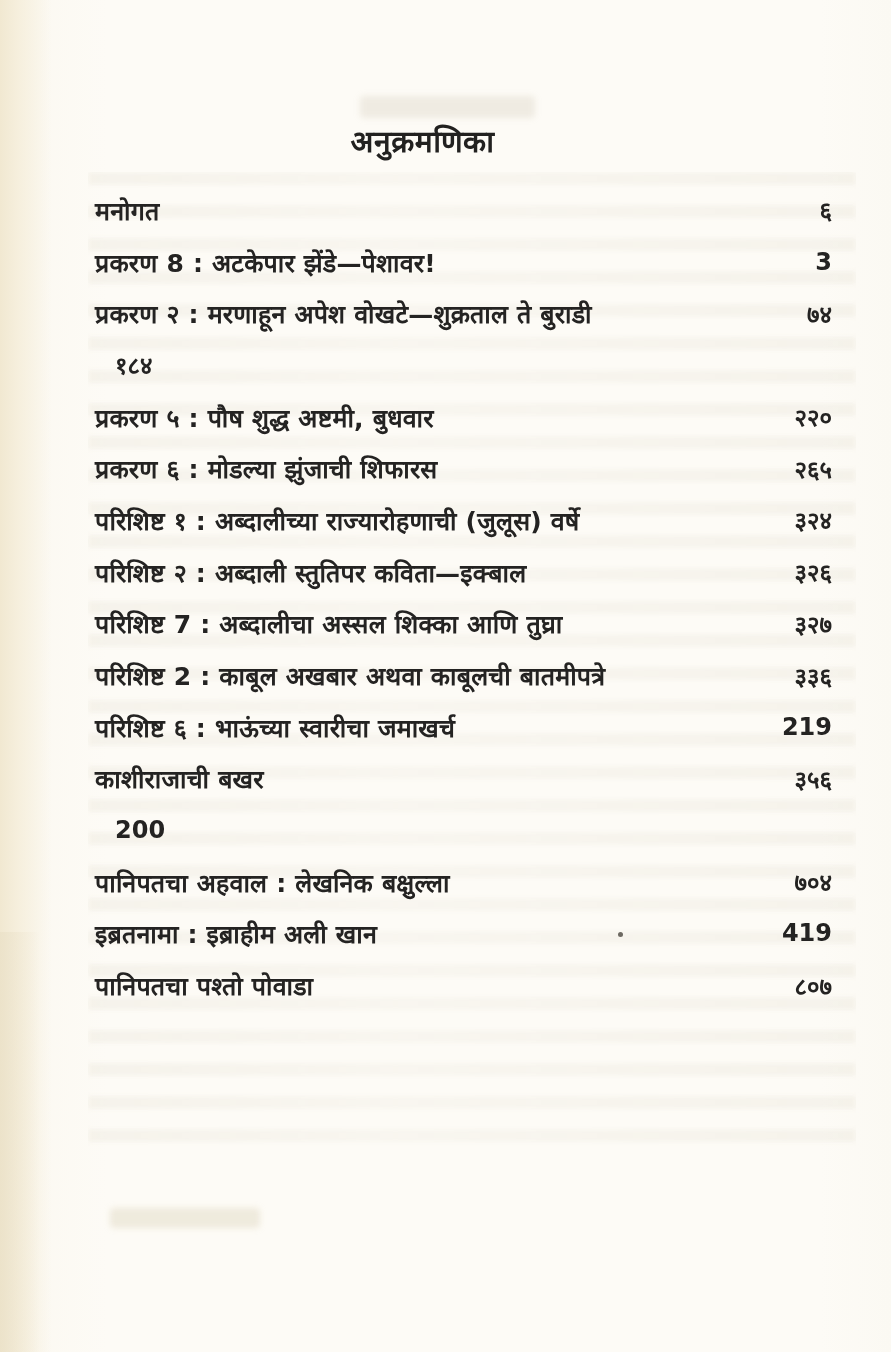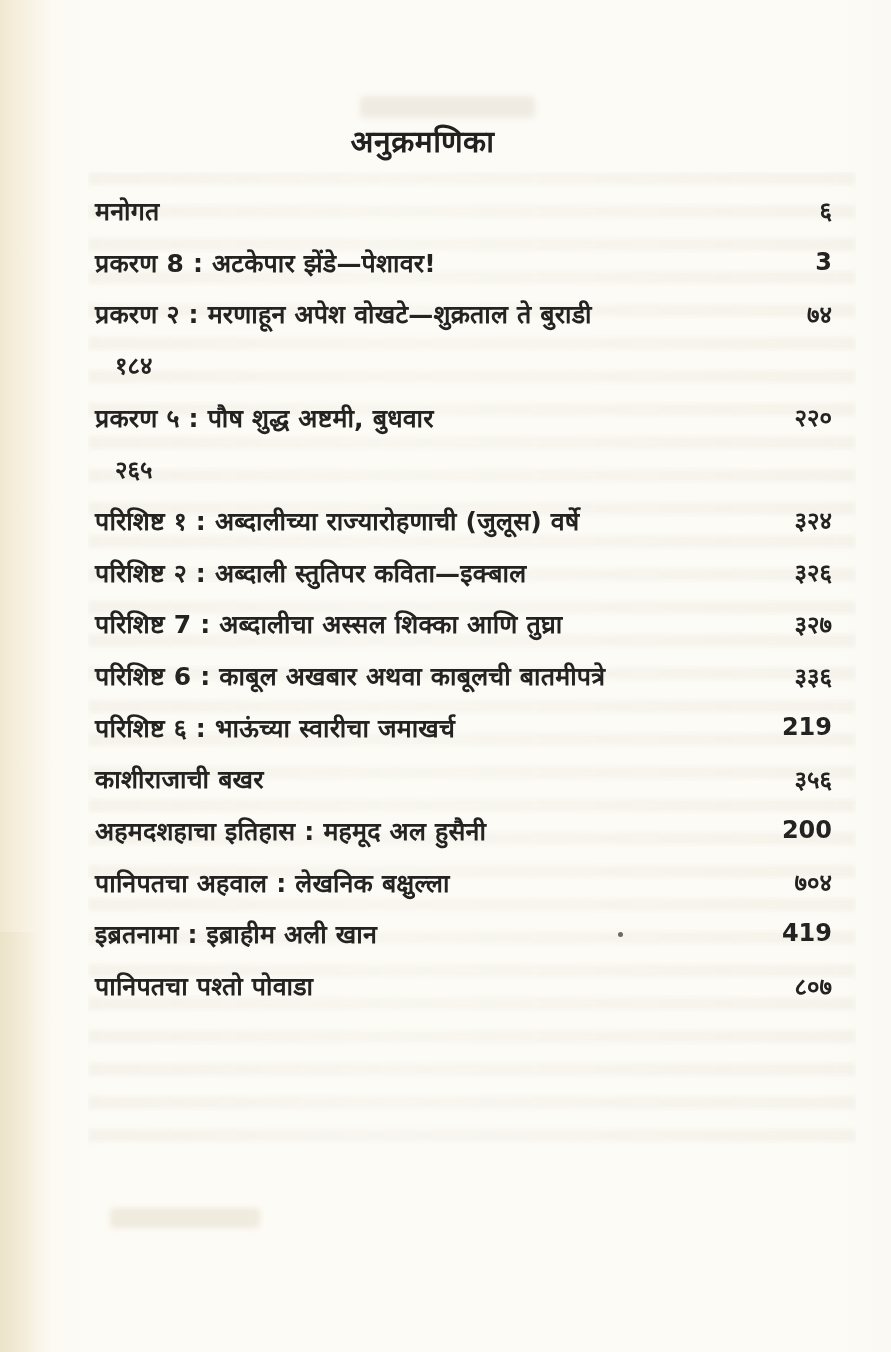--- a/index.html
+++ b/index.html
@@ -135,48 +135,48 @@
         <span class="pagenum">७४</span>
       </div>
       <div class="toc-row">
         <span class="pagenum">१८४</span>
       </div>
       <div class="toc-row">
         <span class="label">प्रकरण ५ : पौष शुद्ध अष्टमी, बुधवार</span>
         <span class="pagenum">२२०</span>
       </div>
       <div class="toc-row">
+        <span class="label">प्रकरण ६ : मोडल्या झुंजाची शिफारस</span>
         <span class="pagenum">२६५</span>
       </div>
       <div class="toc-row">
         <span class="label">परिशिष्ट १ : अब्दालीच्या राज्यारोहणाची (जुलूस) वर्षे</span>
         <span class="pagenum">३२४</span>
       </div>
       <div class="toc-row">
         <span class="label">परिशिष्ट २ : अब्दाली स्तुतिपर कविता—इक्बाल</span>
         <span class="pagenum">३२६</span>
       </div>
       <div class="toc-row">
         <span class="label">परिशिष्ट 7 : अब्दालीचा अस्सल शिक्का आणि तुघ्रा</span>
         <span class="pagenum">३२७</span>
       </div>
       <div class="toc-row">
-        <span class="label">परिशिष्ट 6 : काबूल अखबार अथवा काबूलची बातमीपत्रे</span>
+        <span class="label">परिशिष्ट 2 : काबूल अखबार अथवा काबूलची बातमीपत्रे</span>
         <span class="pagenum">३३६</span>
       </div>
       <div class="toc-row">
         <span class="label">परिशिष्ट ६ : भाऊंच्या स्वारीचा जमाखर्च</span>
         <span class="pagenum">219</span>
       </div>
       <div class="toc-row">
         <span class="label">काशीराजाची बखर</span>
         <span class="pagenum">३५६</span>
       </div>
       <div class="toc-row">
-        <span class="label">अहमदशहाचा इतिहास : महमूद अल हुसैनी</span>
         <span class="pagenum">200</span>
       </div>
       <div class="toc-row">
         <span class="label">पानिपतचा अहवाल : लेखनिक बक्षुल्ला</span>
         <span class="pagenum">७०४</span>
       </div>
       <div class="toc-row">
         <span class="label">इब्रतनामा : इब्राहीम अली खान</span>
         <span class="pagenum">419</span>
       </div>

